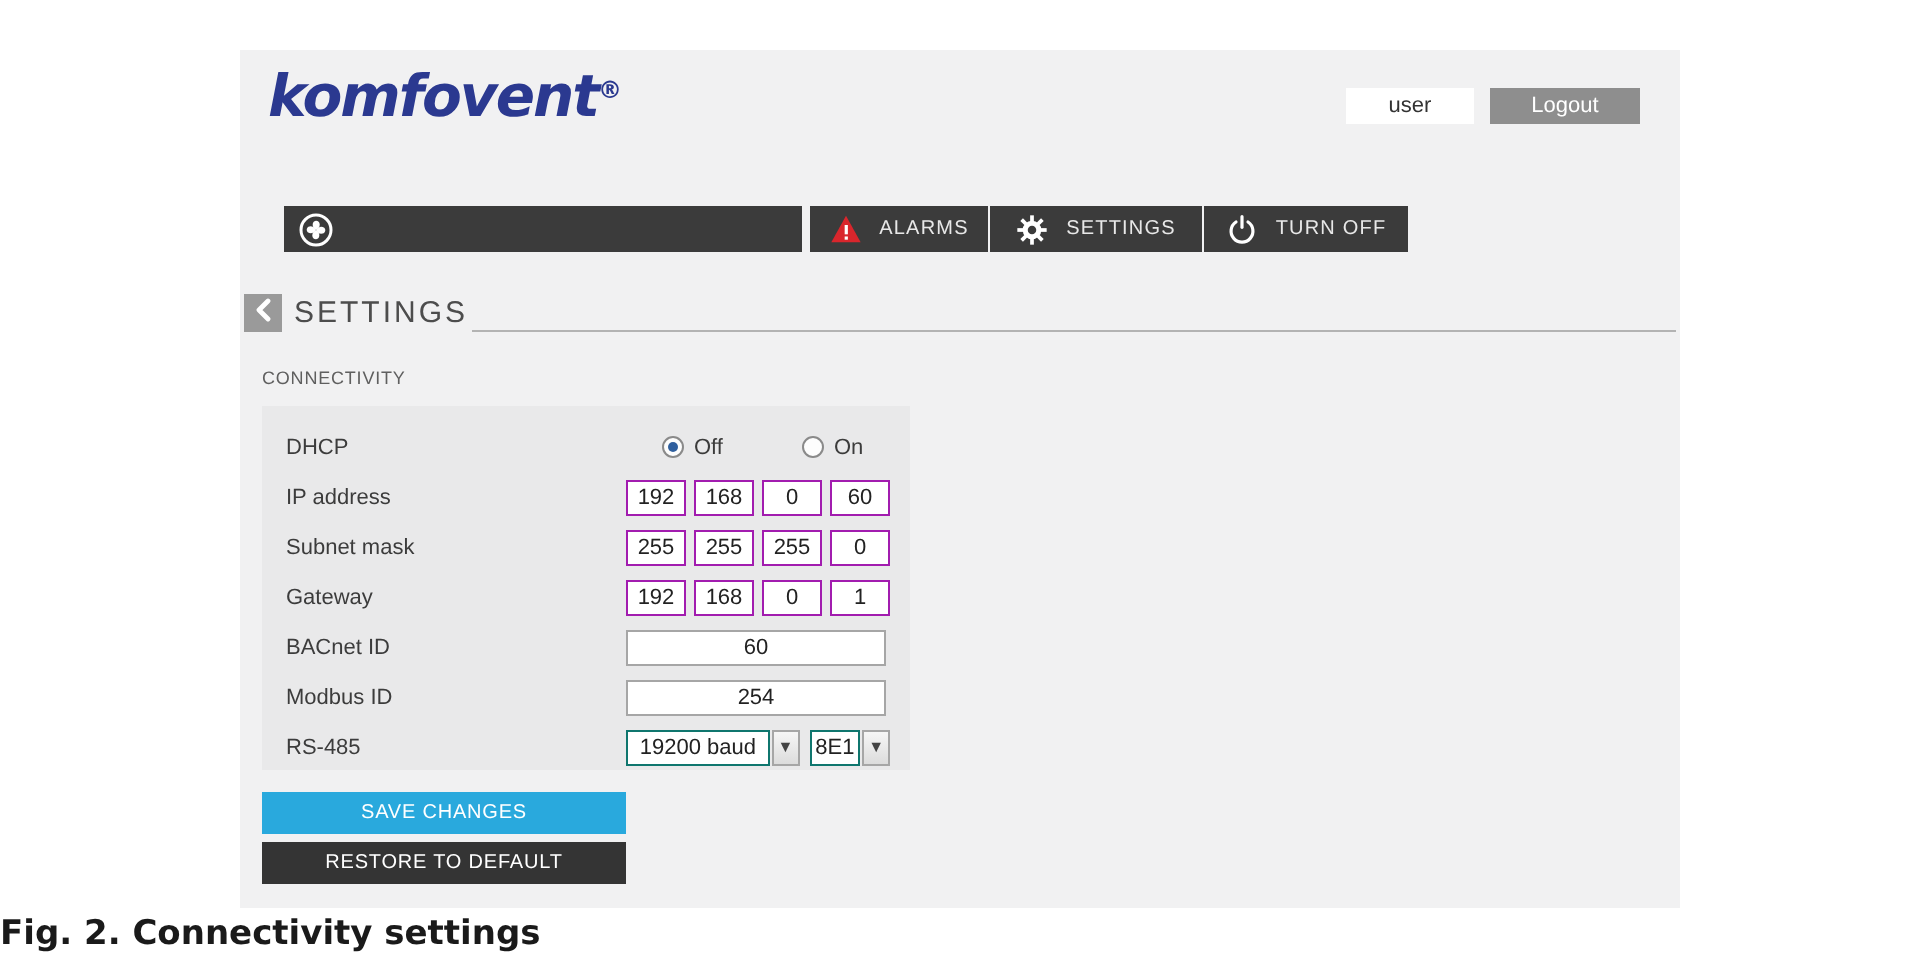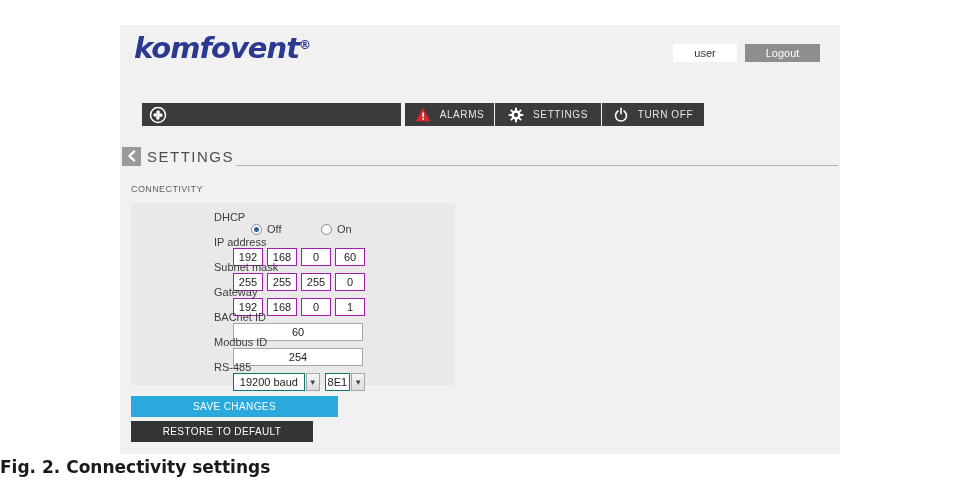--- a/index.html
+++ b/index.html
@@ -30,21 +30,21 @@
   
   .heading { position:absolute; left:2px; top:122px; width:716px; display:flex; align-items:flex-end; }
   .back-btn { width:19px; height:19px; background:#9a9a9a; display:flex; align-items:center; justify-content:center; cursor:pointer; }
   .heading-label { font-size:15px; color:#4d4d4d; letter-spacing:1.5px; margin-left:6px; line-height:19px; }
   .heading-rule { flex:1; border-bottom:1px solid #b3b3b3; margin-left:2px; height:17px; }
 
   .section-label { position:absolute; left:11px; top:159px; font-size:9px; color:#5f5f5f; letter-spacing:.4px; }
 
   
   .form { position:absolute; left:11px; top:178px; width:324px; height:182px; background:#e9e9ea; padding-top:8px; }
-  .row { display:flex; align-items:center; height:25px; padding-left:12px;flex-direction:column; }
+  .row { display:flex; align-items:center; height:25px; padding-left:12px; }
   .row-label { width:170px; font-size:11px; color:#3c3c3c; }
   .field { width:132px; display:flex; align-items:center; }
   .octets { justify-content:space-between; }
   .octet { width:30px; height:18px; border:1px solid #a21caf; background:#fff; text-align:center;
            font-size:11px; color:#222; font-family:"Liberation Sans",sans-serif; }
   .wide-input { width:130px; height:18px; border:1px solid #a6a6a6; background:#fff; text-align:center;
                 font-size:11px; color:#222; font-family:"Liberation Sans",sans-serif; }
   .radio-group { gap:0; }
   .radio-opt { display:flex; align-items:center; gap:5px; }
   .radio-opt.first { margin-left:18px; width:70px; }
@@ -55,21 +55,21 @@
   .radio-label { font-size:11px; color:#3c3c3c; }
   .select-text { height:18px; border:1px solid #0f766e; background:#fff; font-size:11px; color:#222;
                  display:flex; align-items:center; justify-content:center; }
   .dd-btn { width:14px; height:18px; border:1px solid #a6a6a6; margin-left:1px;
             background:linear-gradient(#f6f6f6,#dcdcdc); font-size:8px; color:#444;
             display:flex; align-items:center; justify-content:center; cursor:pointer; }
   .baud-box { width:73px; }
   .parity-box { width:26px; margin-left:5px; }
 
   
-  .save-btn { position:absolute; left:11px; top:371px; width:207px; height:21px; background:#29a9dd;
+  .save-btn { position:absolute; left:11px; top:371px; width:182px; height:21px; background:#29a9dd;
               color:#fff; font-size:10px; letter-spacing:.4px; display:flex; align-items:center; justify-content:center; cursor:pointer; }
   .restore-btn { position:absolute; left:11px; top:396px; width:182px; height:21px; background:#343434;
                  color:#fff; font-size:10px; letter-spacing:.4px; display:flex; align-items:center; justify-content:center; cursor:pointer; }
 
   
   .caption { position:absolute; left:0; top:457px; width:959px; 
              font-size:17px; font-weight:bold; color:#1a1a1a; font-family:"DejaVu Sans","Liberation Sans",sans-serif; }
 </style>
 </head>
 <body>

